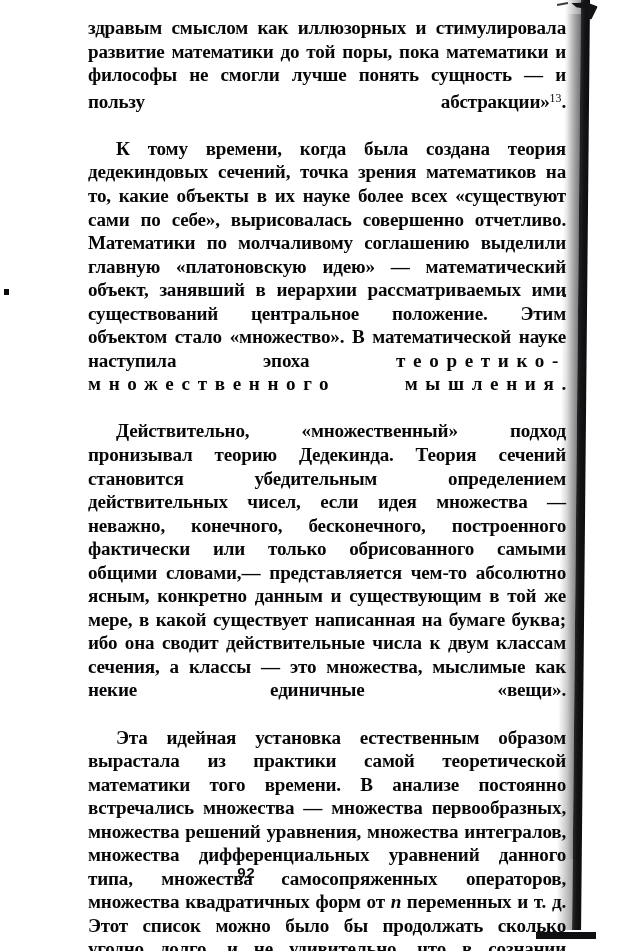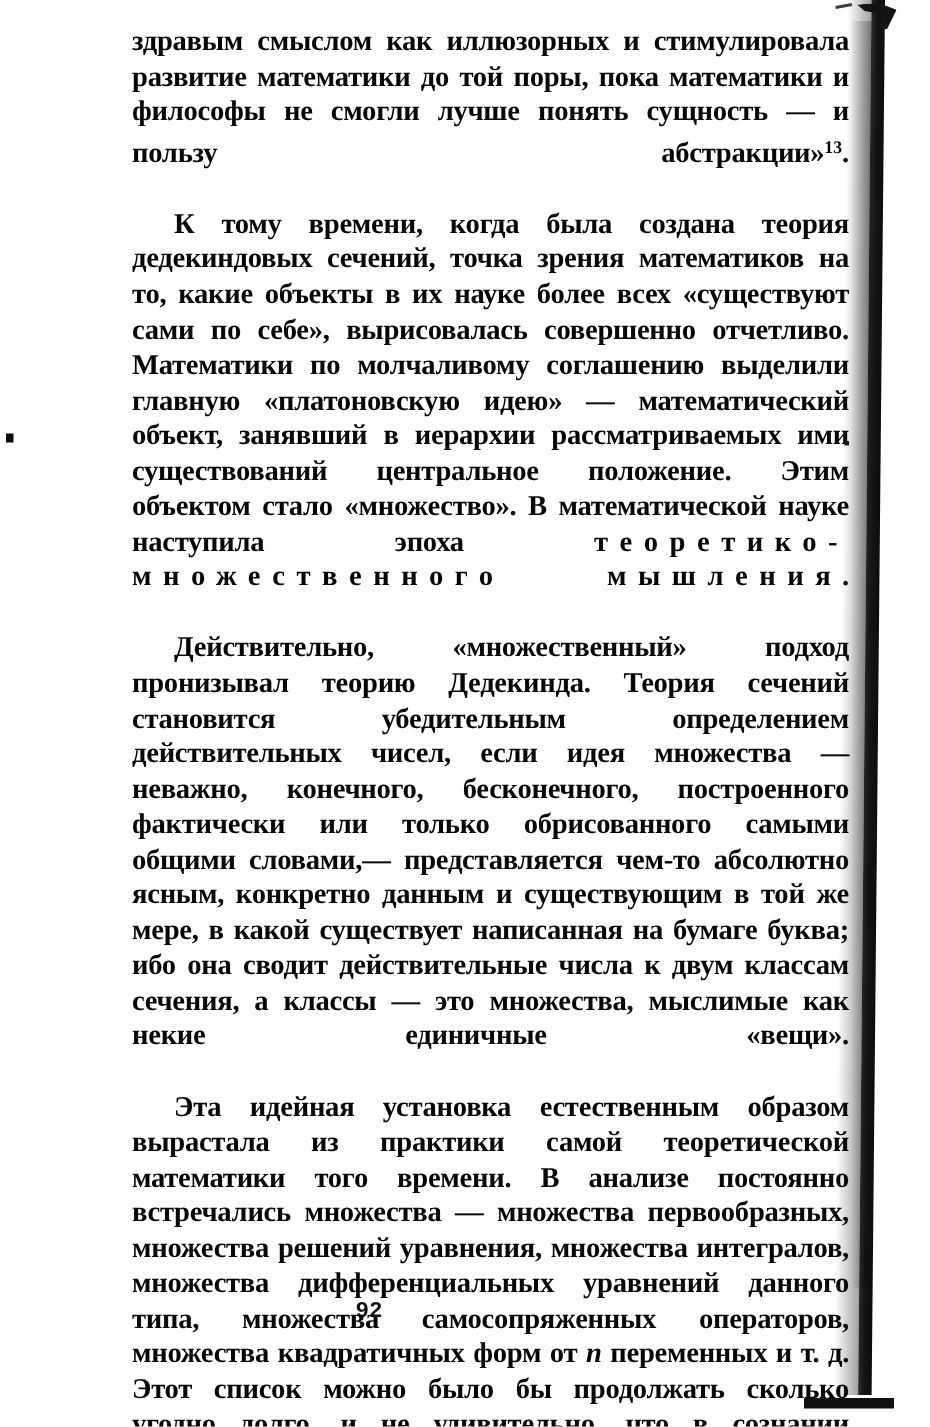--- a/index.html
+++ b/index.html
@@ -57,21 +57,21 @@
   .sp {
     letter-spacing: 0.40em;
     word-spacing: 0.55em;
   }
 
   .ital { font-style: italic; }
 
   sup.fn {
     font-size: 0.62em;
     vertical-align: 0.52em;
-    font-weight: 700;
+    font-weight: 400;
     letter-spacing: 0;
   }
 
   
   #folio {
     position: absolute;
     top: 866px;
     left: 0;
     width: 492px;
     text-align: center;

